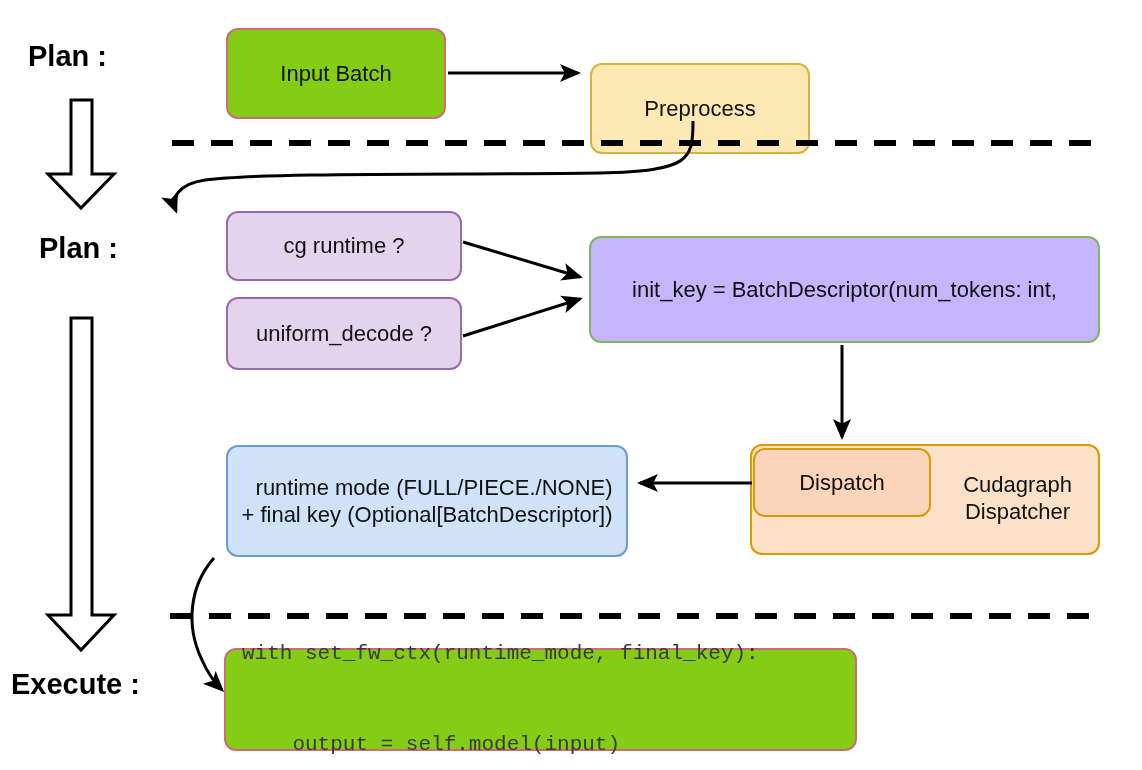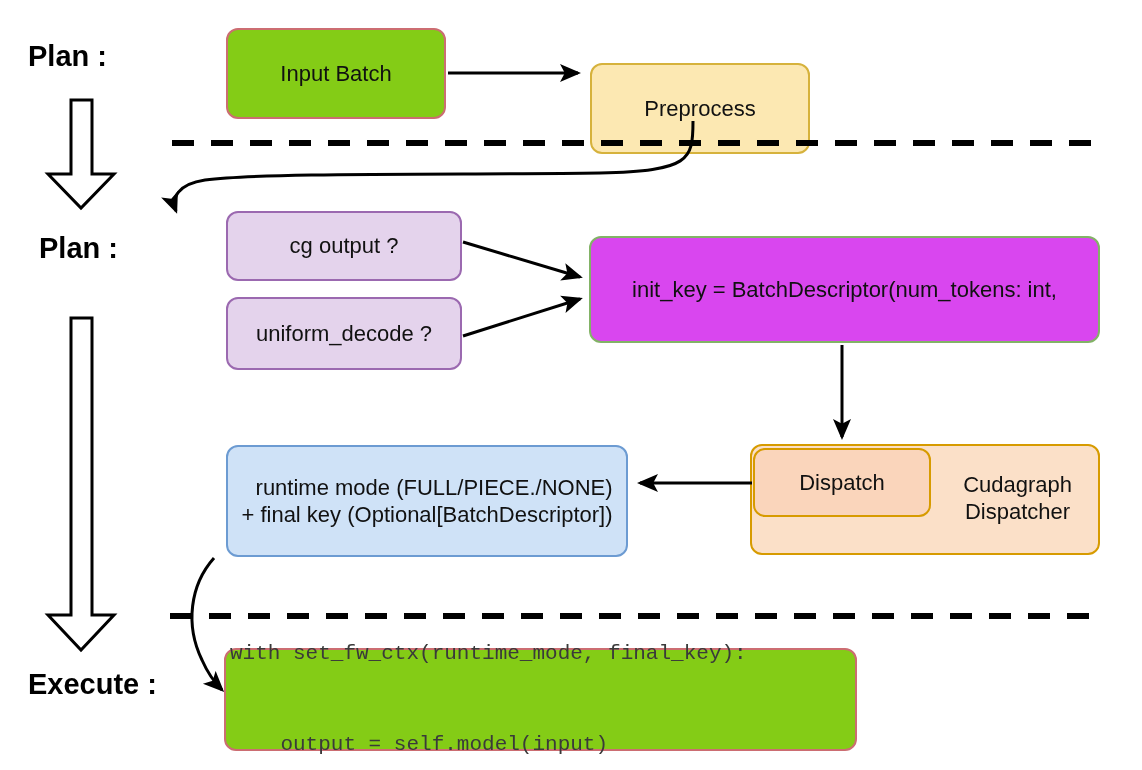--- a/index.html
+++ b/index.html
@@ -48,38 +48,38 @@
     line-height: 1.25;
     padding: 2px 8px;
   }
   .node.code {
     font-family: "Liberation Mono", monospace;
     font-size: 21px;
     justify-content: flex-start;
     text-align: left;
     white-space: pre;
     line-height: 1.45;
-    padding-left: 4px;
+    padding-left: 16px;
     color: #3a3a3a;
   }
   .node-red {
     background: #84cc16;
     border-color: #cc6d72;
   }
   .node-yellow {
     background: #fce8b2;
     border-color: #d6b23c;
     margin-top: 35px;
   }
   .node-purple {
     background: #e4d3ec;
     border-color: #9b69b0;
   }
   .node-green {
-    background: #d946ef;
+    background: #c4b5fd;
     border-color: #82b366;
   }
   .node-blue {
     background: #cfe2f7;
     border-color: #6c9bd2;
     text-align: right;
   }
   .node-orange-outer {
     background: #fbe0c8;
     border-color: #d79b00;
@@ -100,27 +100,27 @@
 </style>
 </head>
 <body>
 
 <div id="canvas">
 
   <div class="stage-label" style="left:28px; top:40px;">Plan :</div>
 
   <div class="stage-label" style="left:39px; top:232px;">Plan :</div>
 
-  <div class="stage-label" style="left:28px; top:668px;">Execute :</div>
+  <div class="stage-label" style="left:11px; top:668px;">Execute :</div>
 
   <div class="node node-red" style="left:226px; top:28px; width:220px; height:91px;">Input Batch</div>
 
   <div class="node node-yellow" style="left:590px; top:28px; width:220px; height:91px;">Preprocess</div>
 
-  <div class="node node-purple" style="left:226px; top:211px; width:236px; height:70px;">cg output ?</div>
+  <div class="node node-purple" style="left:226px; top:211px; width:236px; height:70px;">cg runtime ?</div>
 
   <div class="node node-purple" style="left:226px; top:297px; width:236px; height:73px;text-align:center;">uniform_decode ?</div>
 
   <div class="node node-green" style="left:589px; top:236px; width:511px; height:107px;">
     <div>
       <div>init_key = BatchDescriptor(num_tokens: int,</div>
     </div>
   </div>
 
   <div class="node node-orange-outer" style="left:750px; top:444px; width:350px; height:111px;">

